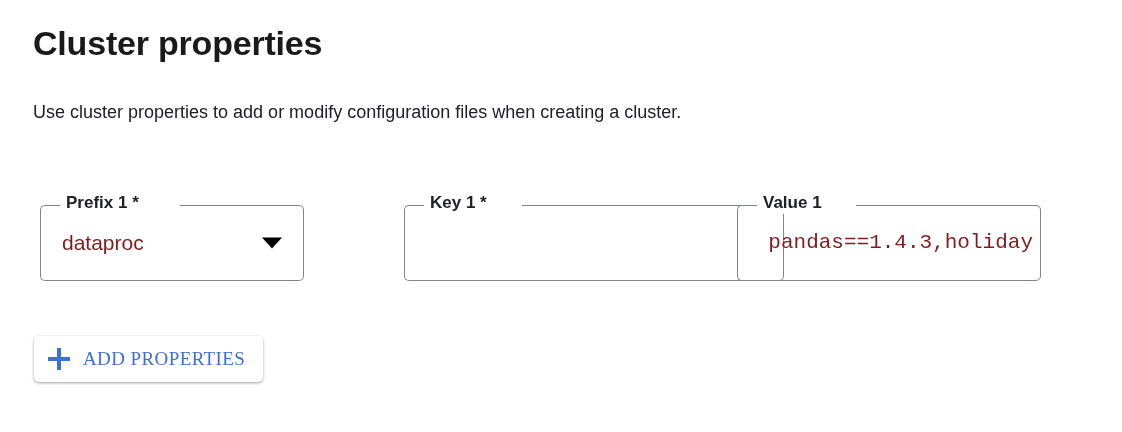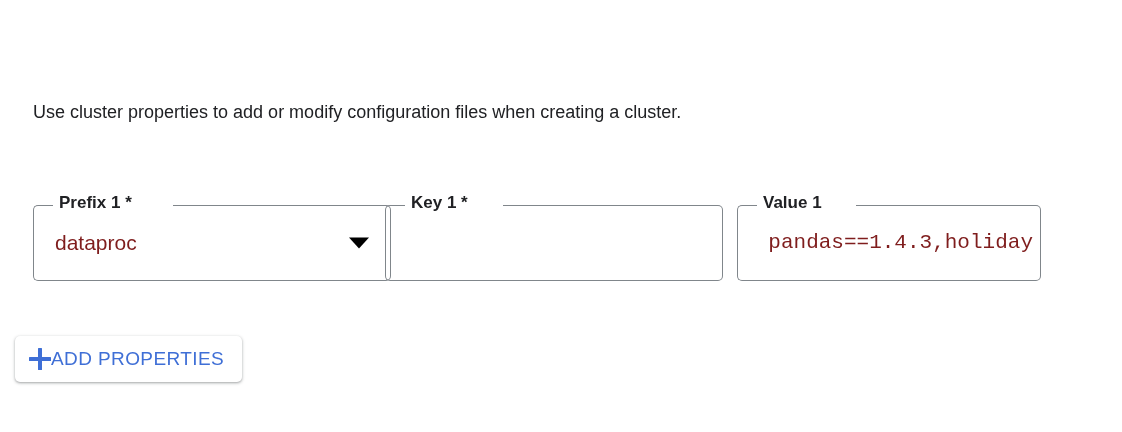--- a/index.html
+++ b/index.html
@@ -50,22 +50,22 @@
     left: 0;
     top: 0;
   }
 
   .mdc-field {
     position: absolute;
     top: 205px;
     height: 76px;
   }
 
-  .mdc-field.f1 { left: 33px;  width: 358px; }
-  .mdc-field.f2 { left: 385px; width: 338px; text-decoration: underline; }
+  .mdc-field.f1 { left: 40px;  width: 264px; }
+  .mdc-field.f2 { left: 404px; width: 380px; text-decoration: underline; }
   .mdc-field.f3 { left: 737px; width: 304px; text-align: right; }
 
   
   .outline {
     position: absolute;
     inset: 0;
     pointer-events: none;
   }
 
   .outline .leading {
@@ -138,33 +138,34 @@
     width: 0;
     height: 0;
     border-left: 10px solid transparent;
     border-right: 10px solid transparent;
     border-top: 11px solid #000000;
   }
 
   
   .add-button {
     position: absolute;
-    left: 15px;
+    left: 34px;
     top: 336px;
     height: 46px;
     padding: 0 18px 0 14px;
     display: flex;
     align-items: center;
+    gap: 13px;
     background: #ffffff;
     border: none;
     border-radius: 5px;
     box-shadow: 0 1px 2px 0 rgba(60,64,67,0.30),
                 0 1px 3px 1px rgba(60,64,67,0.15);
     cursor: pointer;
-    font-family: Liberation Sans, sans-serif;
+    font-family: Liberation Serif, serif;
   }
 
   .plus-icon {
     position: relative;
     width: 22px;
     height: 22px;
     flex: 0 0 22px;
   }
   .plus-icon::before,
   .plus-icon::after {
@@ -187,20 +188,21 @@
     letter-spacing: 0.4px;
     color: #3f6fd6;
     white-space: nowrap;
   }
 </style>
 </head>
 <body>
 
 <div class="page">
 
+  <h1 class="page-title">Cluster properties</h1>
 
   <p class="page-subtitle">Use cluster properties to add or modify configuration files when creating a cluster.</p>
 
   <div class="fields-row">
 
     <div class="mdc-field f1">
       <div class="outline">
         <span class="leading"></span>
         <span class="notch-gap" style="width:118px;"></span>
         <span class="trailing" style="left:140px;"></span>

